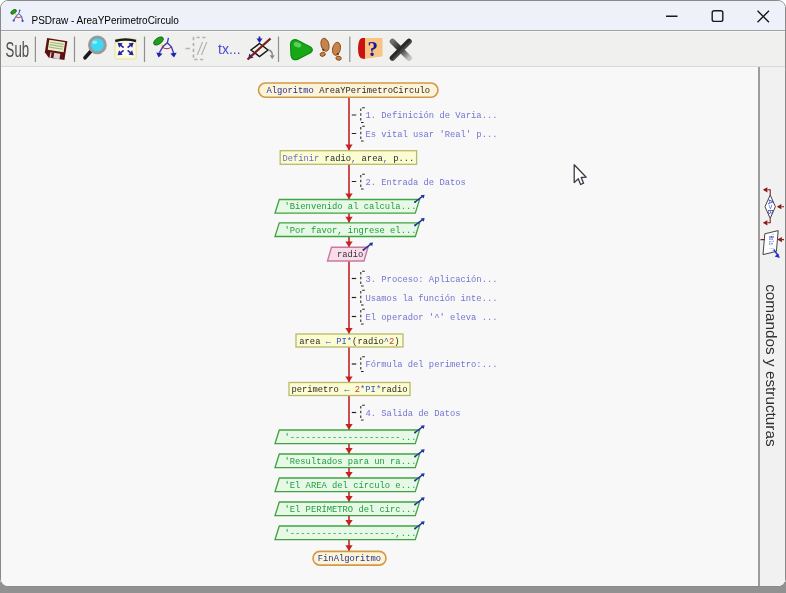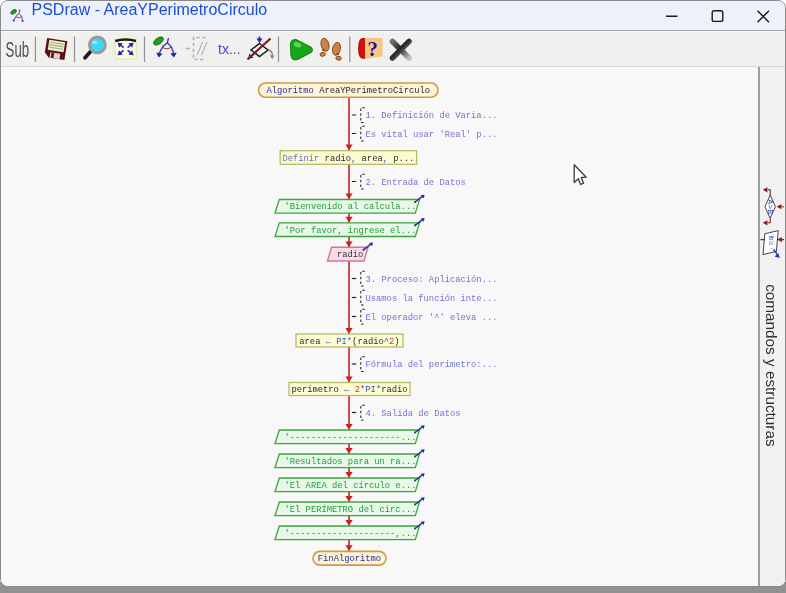--- a/index.html
+++ b/index.html
@@ -3,21 +3,21 @@
 <meta charset="utf-8">
 <style>
   html,body{margin:0;padding:0;}
   body{width:786px;height:593px;background:#ffffff;overflow:hidden;
        font-family:"Liberation Sans",sans-serif;position:relative;}
   #shadow{position:absolute;left:0;top:582px;width:786px;height:11px;background:#919191;}
   #win{position:absolute;left:0;top:0;width:784px;height:585px;
        border:1px solid #8a8a8a;border-radius:8px;background:#f8f8f8;overflow:hidden;}
   #titlebar{position:absolute;left:0;top:0;width:784px;height:30px;background:#eef1f9;
             border-bottom:1px solid #a2a2a2;box-sizing:border-box;}
-  #title-text{position:absolute;left:30.5px;top:0;font-size:16px;color:#1d4ed8;}
+  #title-text{position:absolute;left:30.5px;top:14px;font-size:10px;color:#000000;}
   #toolbar{position:absolute;left:0;top:31px;width:784px;height:35px;background:#f0f0ef;
            border-bottom:1px solid #d8d8d8;box-sizing:border-box;padding-left:10px;}
   #canvas{position:absolute;left:0;top:66px;width:757px;height:519px;background:#f8f8f8;padding-left:40px;}
   #vline{position:absolute;left:757px;top:66px;width:2px;height:519px;background:#9d9d9d;}
   #sidebar{position:absolute;left:759px;top:66px;width:25px;height:519px;background:#f1f1f1;}
   svg{position:absolute;left:0;top:0;}
 </style>
 </head>
 <body>
 <div id="shadow"></div>

